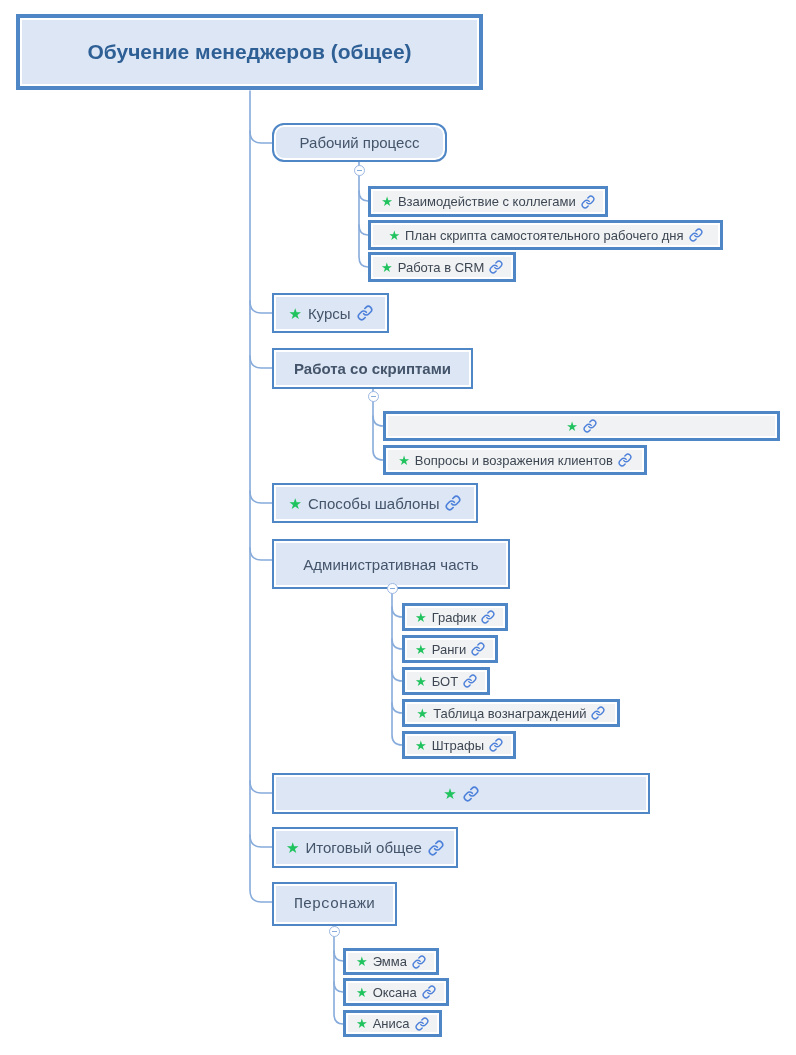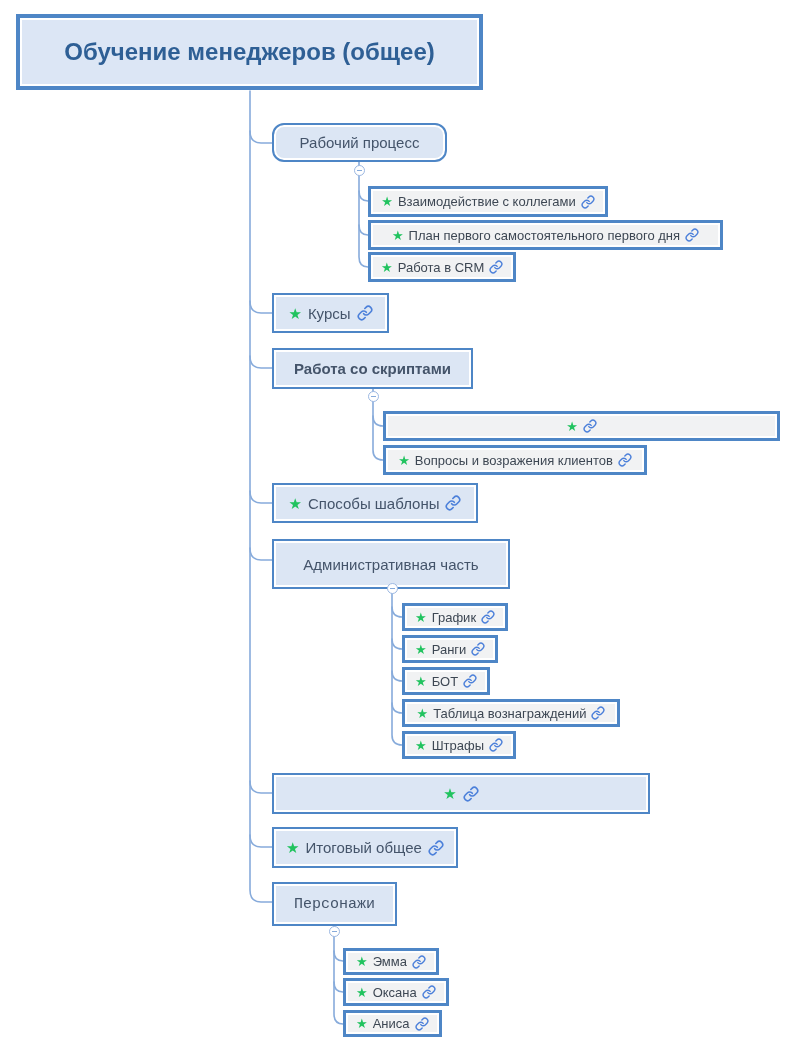--- a/index.html
+++ b/index.html
@@ -12,21 +12,21 @@
   .node{
     position:absolute;z-index:2;
     display:flex;align-items:center;justify-content:center;gap:6px;
     white-space:nowrap;box-sizing:border-box;padding:0 10px;
     cursor:default;
   }
   .root-node{
     left:16px;top:14px;width:467px;height:76px;
     background:#dce6f5;border:4px solid #4e86c6;
     box-shadow:inset 0 0 0 2px #ffffff;
-    color:#2e5f95;font-size:24px;font-weight:bold;
+    color:#2e5f95;font-size:21px;font-weight:bold;
   }
   .section{
     background:#dce6f4;border:2.5px solid #4e86c6;
     box-shadow:inset 0 0 0 2px #ffffff;
     color:#44546a;font-size:15px;
   }
   .leaf{
     background:#f1f2f3;border:3px solid #4e86c6;
     box-shadow:inset 0 0 0 2px #ffffff;
     color:#3d4753;font-size:13px;gap:5px;
@@ -137,21 +137,21 @@
 
   <div class="node leaf" style="left:368px;top:186px;height:31px;min-width:240px;">
     <span class="star">★</span>
     <span>Взаимодействие с коллегами</span>
     <svg class="link" viewBox="0 0 24 24">
         <use href="#icon-link"></use>
       </svg>
   </div>
   <div class="node leaf" style="left:368px;top:220px;height:30px;min-width:355px;">
     <span class="star">★</span>
-    <span>План первого самостоятельного первого дня</span>
+    <span>План скрипта самостоятельного рабочего дня</span>
     <svg class="link" viewBox="0 0 24 24">
         <use href="#icon-link"></use>
       </svg>
   </div>
   <div class="node leaf" style="left:368px;top:252px;height:30px;min-width:142px;">
     <span class="star">★</span>
     <span>Работа в CRM</span>
     <svg class="link" viewBox="0 0 24 24">
         <use href="#icon-link"></use>
       </svg>

